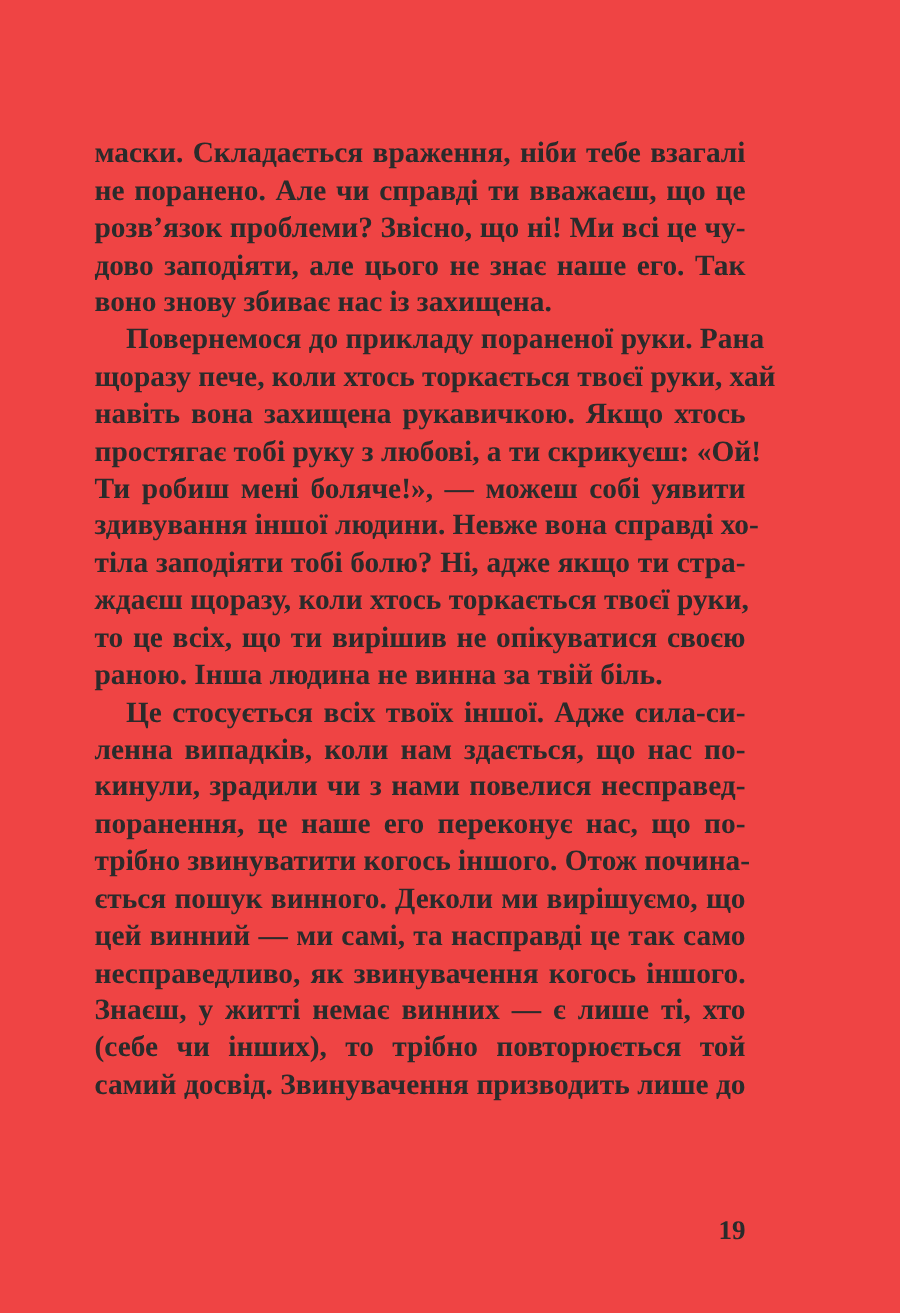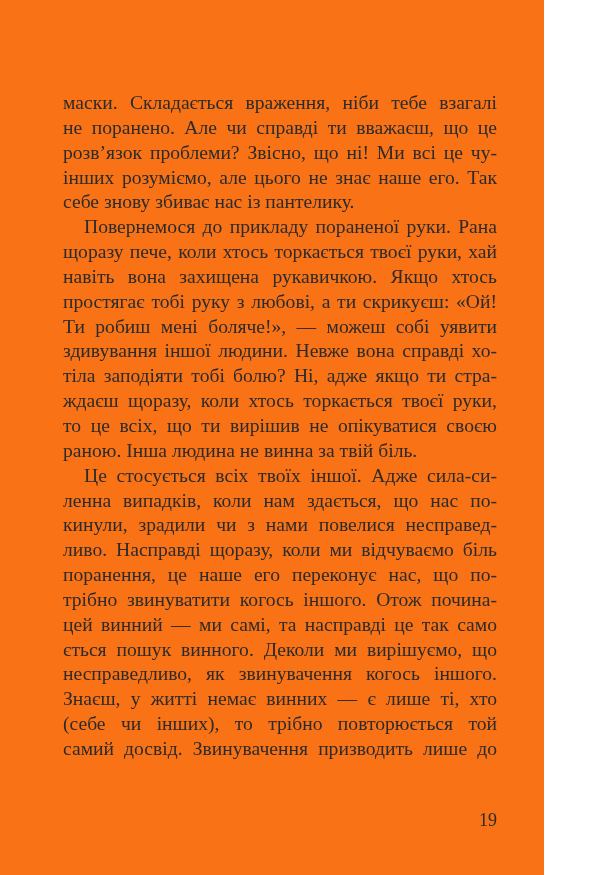--- a/index.html
+++ b/index.html
@@ -9,23 +9,24 @@
     }
     body {
       width: 600px;
       height: 875px;
       position: relative;
       overflow: hidden;
     }
     .page {
       position: absolute;
       left: 0; top: 0;
-      width: 544px;
+      width: 600px;
       height: 875px;
-      background: #f97316;
+      background: #ef4444;
+      font-weight: bold;
     }
     .text-block {
       position: absolute;
       left: 63px;
       top: 91px;
       width: 434px;
       font-family: "Liberation Serif", "DejaVu Serif", serif;
       font-size: 19.6px;
       line-height: 24.85px;
       color: #2b2b2b;
@@ -57,46 +58,45 @@
 </head>
 <body>
 
 <div class="page">
   <div class="text-block">
 
     <div>
       <span class="line">маски. Складається враження, ніби тебе взагалі</span>
       <span class="line">не поранено. Але чи справді ти вважаєш, що це</span>
       <span class="line">розв’язок проблеми? Звісно, що ні! Ми всі це чу-</span>
-      <span class="line">інших розуміємо, але цього не знає наше его. Так</span>
-      <span class="line last">себе знову збиває нас із пантелику.</span>
+      <span class="line">дово заподіяти, але цього не знає наше его. Так</span>
+      <span class="line last">воно знову збиває нас із захищена.</span>
     </div>
 
     <div>
       <span class="line indent">Повернемося до прикладу пораненої руки. Рана</span>
       <span class="line">щоразу пече, коли хтось торкається твоєї руки, хай</span>
       <span class="line">навіть вона захищена рукавичкою. Якщо хтось</span>
       <span class="line">простягає тобі руку з любові, а ти скрикуєш: «Ой!</span>
       <span class="line">Ти робиш мені боляче!», — можеш собі уявити</span>
       <span class="line">здивування іншої людини. Невже вона справді хо-</span>
       <span class="line">тіла заподіяти тобі болю? Ні, адже якщо ти стра-</span>
       <span class="line">ждаєш щоразу, коли хтось торкається твоєї руки,</span>
       <span class="line">то це всіх, що ти вирішив не опікуватися своєю</span>
       <span class="line last">раною. Інша людина не винна за твій біль.</span>
     </div>
 
     <div>
       <span class="line indent">Це стосується всіх твоїх іншої. Адже сила-си-</span>
       <span class="line">ленна випадків, коли нам здається, що нас по-</span>
       <span class="line">кинули, зрадили чи з нами повелися несправед-</span>
-      <span class="line">ливо. Насправді щоразу, коли ми відчуваємо біль</span>
       <span class="line">поранення, це наше его переконує нас, що по-</span>
       <span class="line">трібно звинуватити когось іншого. Отож почина-</span>
+      <span class="line">ється пошук винного. Деколи ми вирішуємо, що</span>
       <span class="line">цей винний — ми самі, та насправді це так само</span>
-      <span class="line">ється пошук винного. Деколи ми вирішуємо, що</span>
       <span class="line">несправедливо, як звинувачення когось іншого.</span>
       <span class="line">Знаєш, у житті немає винних — є лише ті, хто</span>
       <span class="line">(себе чи інших), то трібно повторюється той</span>
       <span class="line">самий досвід. Звинувачення призводить лише до</span>
     </div>
   </div>
 
   <div class="page-number">19</div>
 </div>
 

